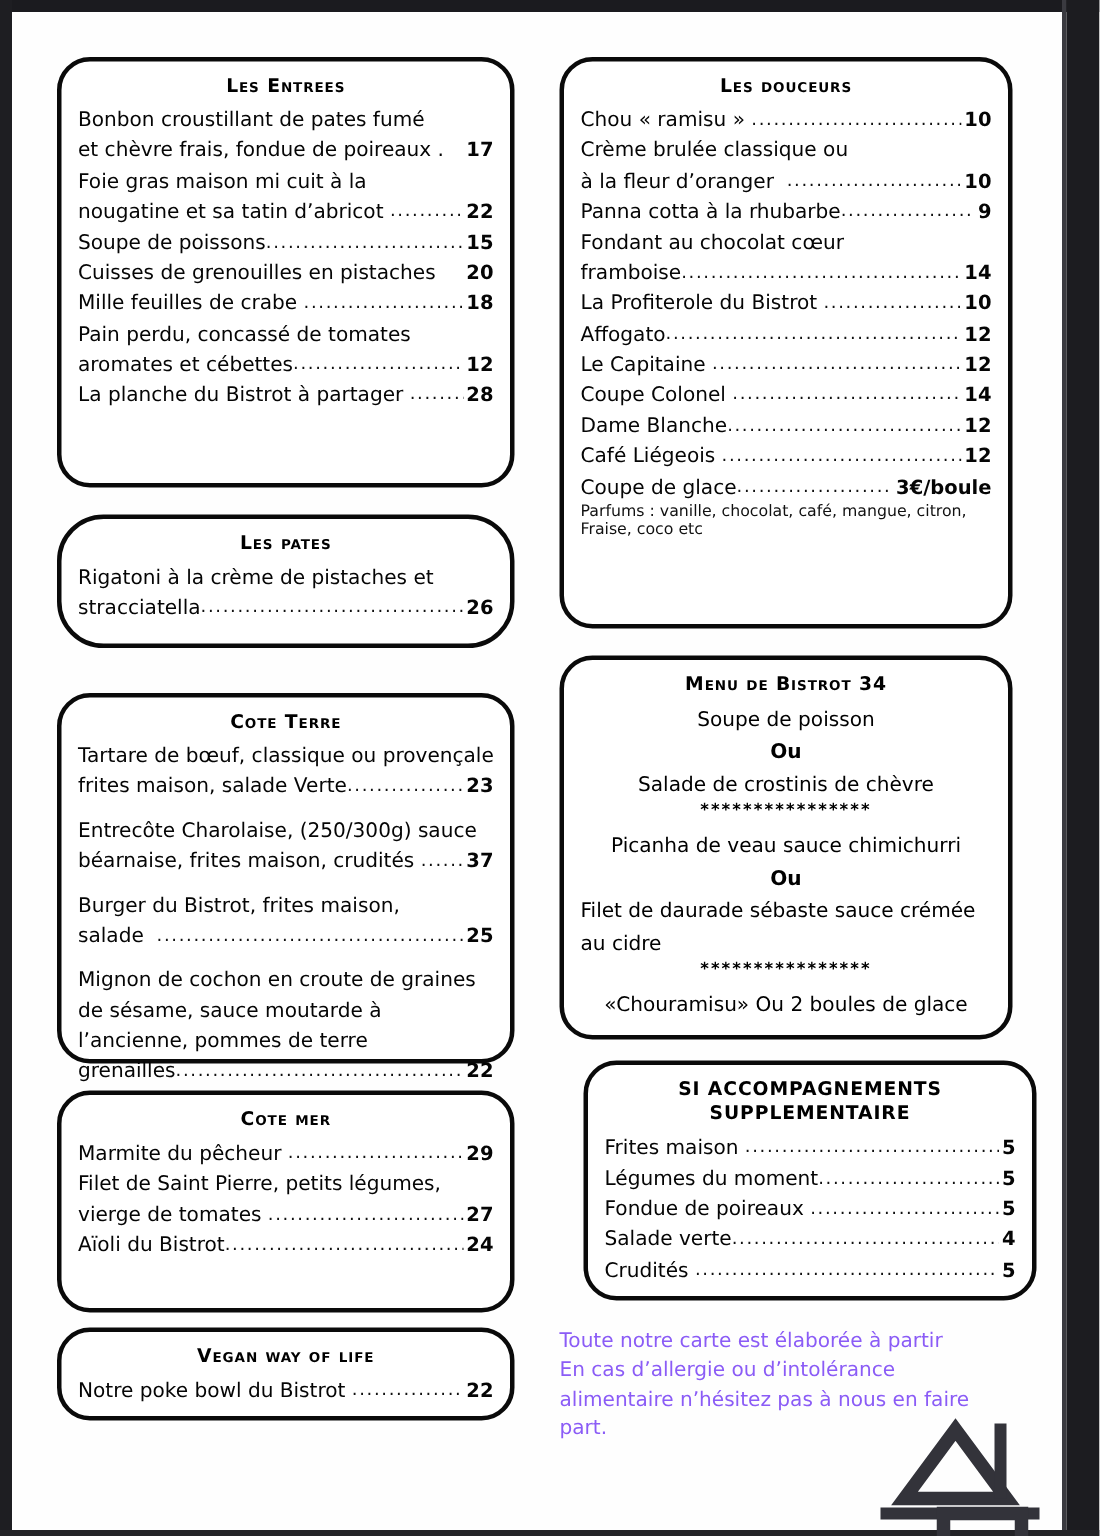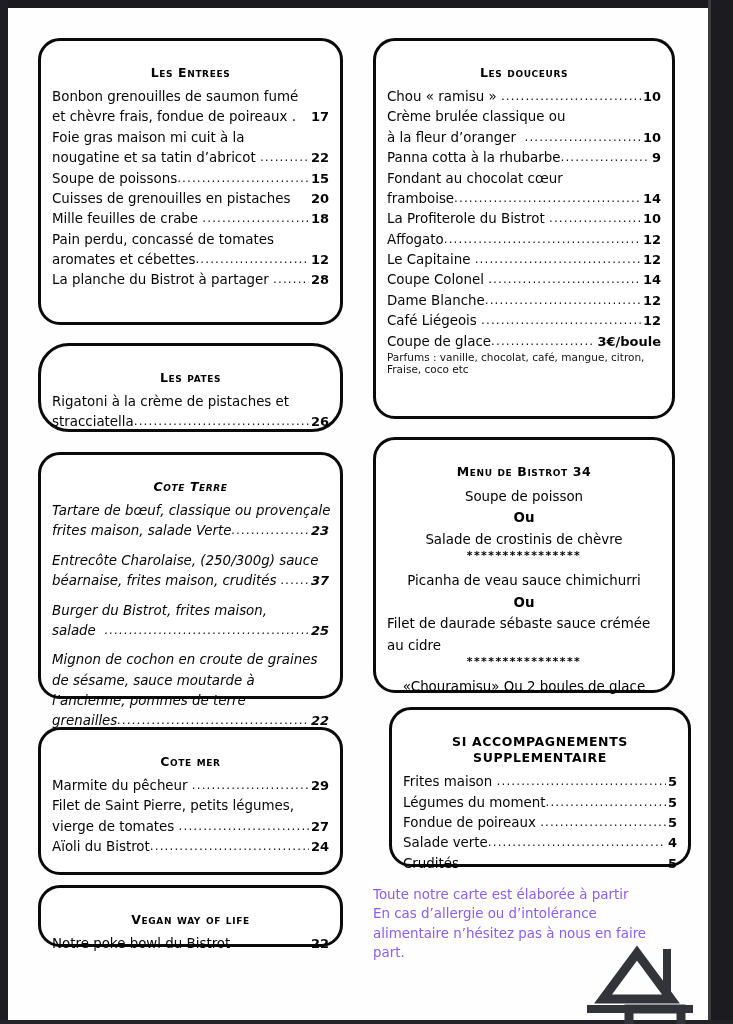--- a/index.html
+++ b/index.html
@@ -57,21 +57,21 @@
     box-sizing: border-box;
   }
   .col-left { left: 38px; top: 0; width: 305px; }
   .col-right { left: 373px; top: 0; width: 302px; }
 
   .card {
     border: 3.2px solid #0a0a0a;
     border-radius: 22px;
     background: #ffffff;
     box-sizing: border-box;
-    padding: 24px 11px 10px 11px;
+    padding: 8px 11px 10px 11px;
     position: absolute;
   }
   .card-title {
     text-align: center;
     font-family: "DejaVu Sans", sans-serif;
     font-weight: 700;
     font-size: 12.5px;
     font-variant: small-caps;
     letter-spacing: 0.6px;
     color: #000;
@@ -162,21 +162,21 @@
   <div class="scan-edge-left"></div>
   <div class="scan-edge-right-inner"></div>
   <div class="scan-edge-right"></div>
   <div class="scan-edge-bottom"></div>
 
   <div class="col col-left" id="left-col">
       <div class="card" style="top: 38px; height: 287px; width: 305px; left: 0px;">
         <div class="card-title">Les Entrees</div>
         <div class="items">
           <div class="row contline">
-            <span class="nm">Bonbon grenouilles de saumon fumé</span>
+            <span class="nm">Bonbon croustillant de pates fumé</span>
           </div>
           <div class="row">
             <span class="nm">et chèvre frais, fondue de poireaux .</span>
             <span class="nodots"></span>
             <span class="pr">17</span>
           </div>
           <div class="row contline">
             <span class="nm">Foie gras maison mi cuit à la</span>
           </div>
           <div class="row">
@@ -220,21 +220,21 @@
           <div class="row contline">
             <span class="nm">Rigatoni à la crème de pistaches et</span>
           </div>
           <div class="row">
             <span class="nm">stracciatella</span>
             <span class="dots">........................................................................................................................</span>
             <span class="pr">26</span>
           </div>
         </div>
       </div>
-      <div class="card" style="top: 452px; height: 247px; width: 305px; left: 0px; font-style: italic;">
+      <div class="card" style="top: 462px; height: 247px; width: 305px; left: 0px;">
         <div class="card-title">Cote Terre</div>
         <div class="items">
           <div class="row contline">
             <span class="nm">Tartare de bœuf, classique ou provençale</span>
           </div>
           <div class="row">
             <span class="nm">frites maison, salade Verte</span>
             <span class="dots">........................................................................................................................</span>
             <span class="pr">23</span>
           </div>

